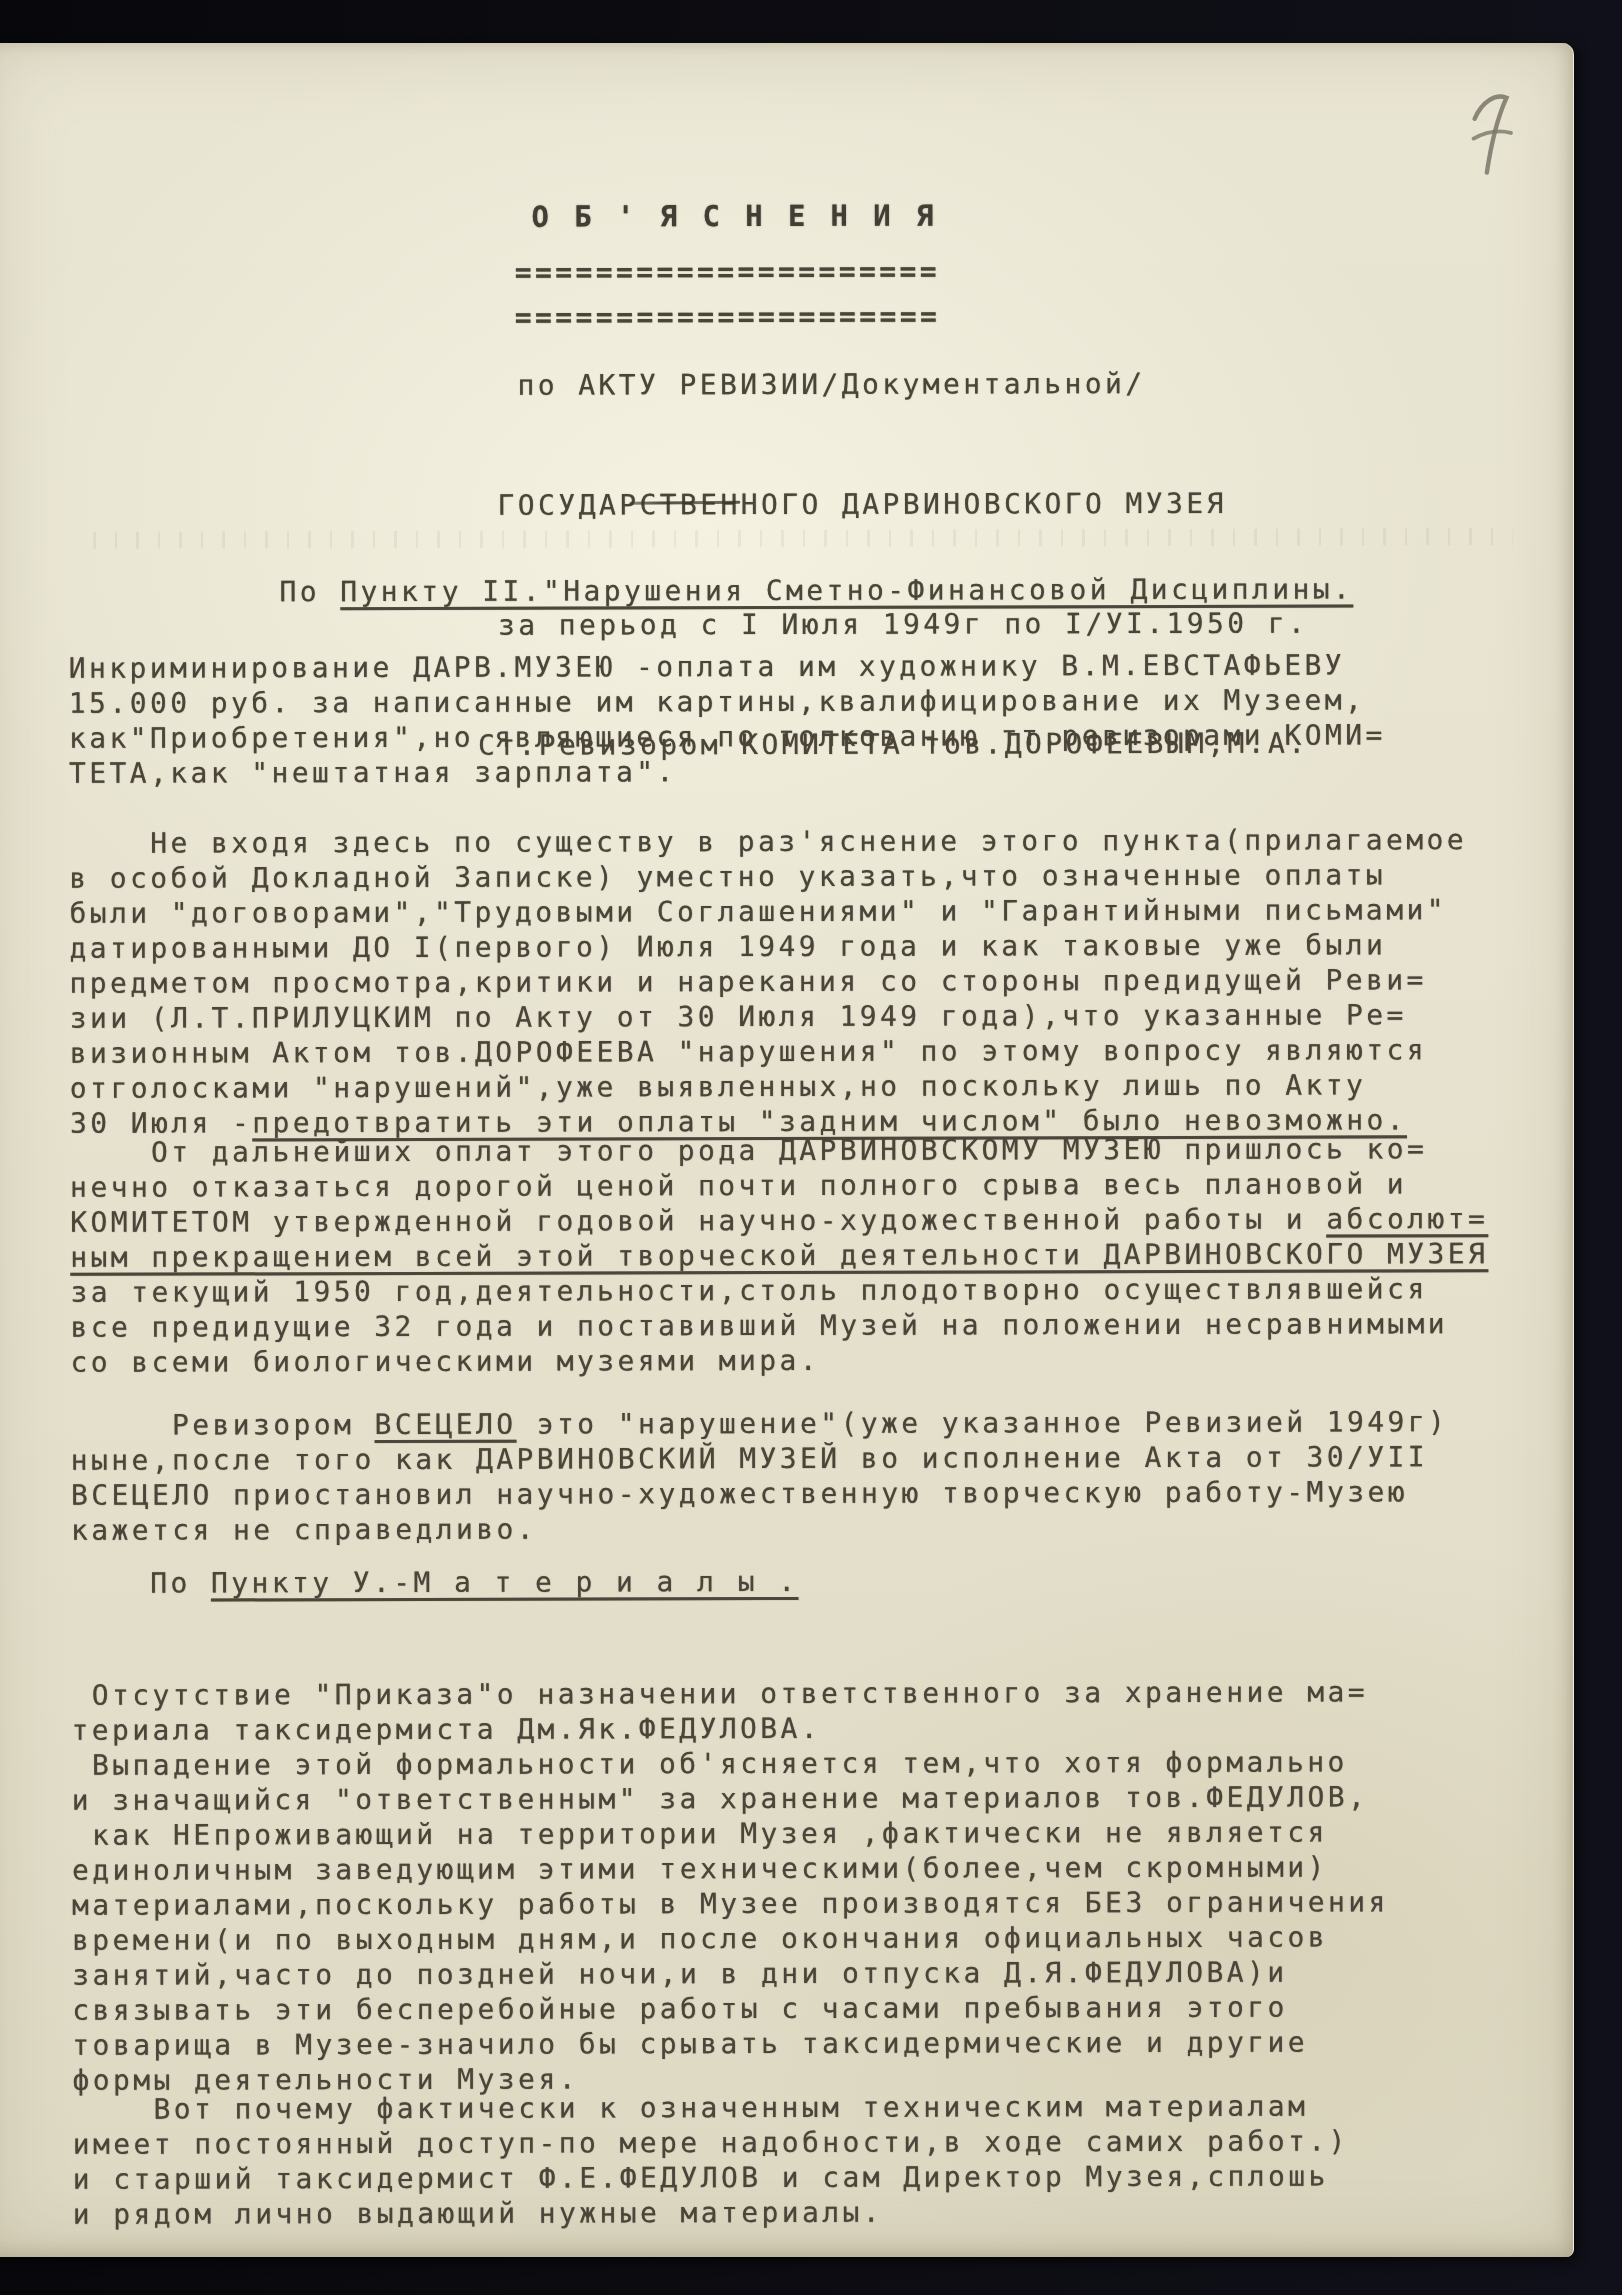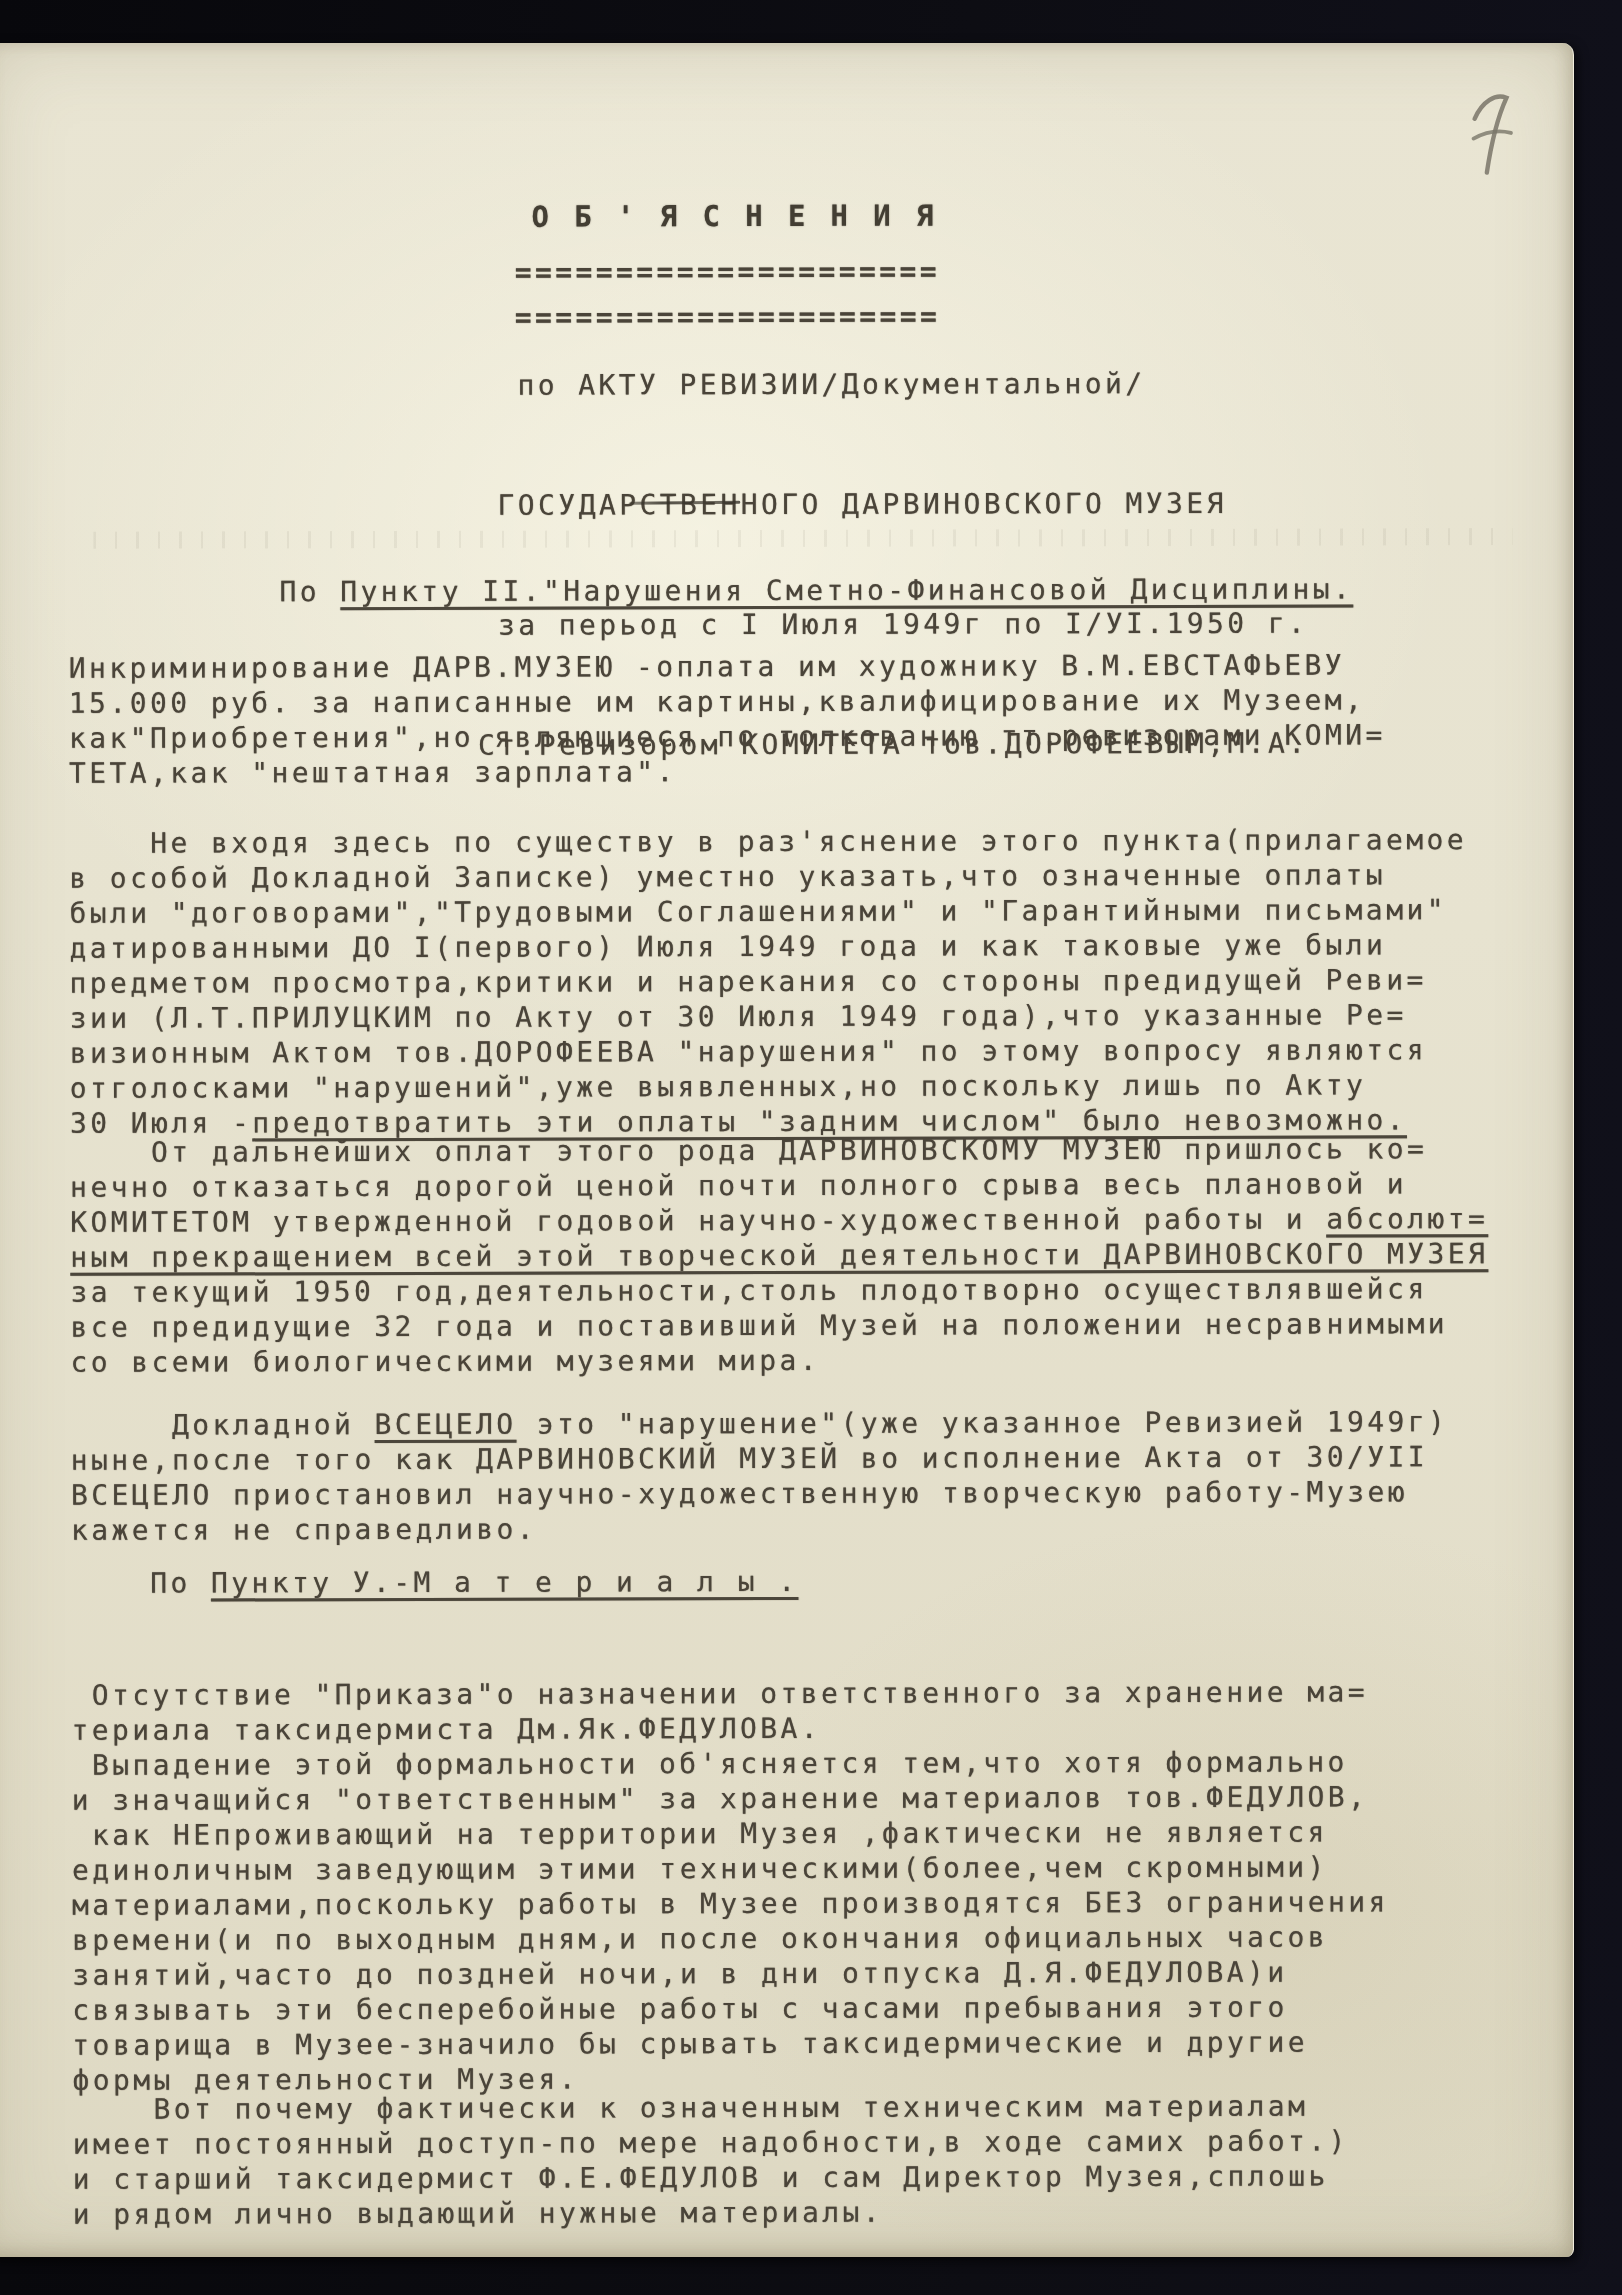--- a/index.html
+++ b/index.html
@@ -141,21 +141,21 @@
 30 Июля -</span><span class="u">предотвратить эти оплаты "задним числом" было невозможно.</span></div>
 
       <div class="type para-3"><span>    От дальнейших оплат этого рода ДАРВИНОВСКОМУ МУЗЕЮ пришлось ко=
 нечно отказаться дорогой ценой почти полного срыва весь плановой и
 КОМИТЕТОМ утвержденной годовой научно-художественной работы и </span><span class="u">абсолют=
 ным прекращением всей этой творческой деятельности ДАРВИНОВСКОГО МУЗЕЯ</span><span>
 за текущий 1950 год,деятельности,столь плодотворно осуществлявшейся
 все предидущие 32 года и поставивший Музей на положении несравнимыми
 со всеми биологическими музеями мира.</span></div>
 
-      <div class="type para-4"><span>     Докладной </span><span class="u">ВСЕЦЕЛО</span><span> это "нарушение"(уже указанное Ревизией 1949г)
+      <div class="type para-4"><span>     Ревизором </span><span class="u">ВСЕЦЕЛО</span><span> это "нарушение"(уже указанное Ревизией 1949г)
 ныне,после того как ДАРВИНОВСКИЙ МУЗЕЙ во исполнение Акта от 30/УІІ
 ВСЕЦЕЛО приостановил научно-художественную творческую работу-Музею
 кажется не справедливо.</span></div>
 
       <div class="type heading-2"><span>По </span><span class="u">Пункту У.-М а т е р и а л ы .</span></div>
 
       <div class="type para-5"> Отсутствие "Приказа"о назначении ответственного за хранение ма=
 териала таксидермиста Дм.Як.ФЕДУЛОВА.
  Выпадение этой формальности об'ясняется тем,что хотя формально
 и значащийся "ответственным" за хранение материалов тов.ФЕДУЛОВ,

